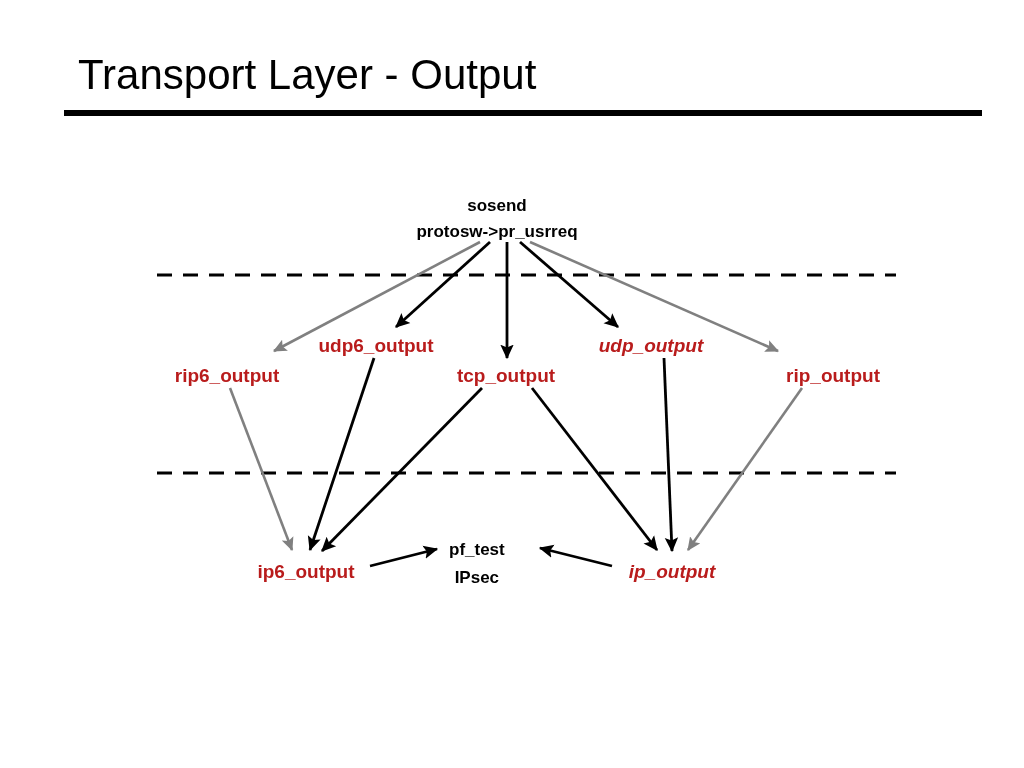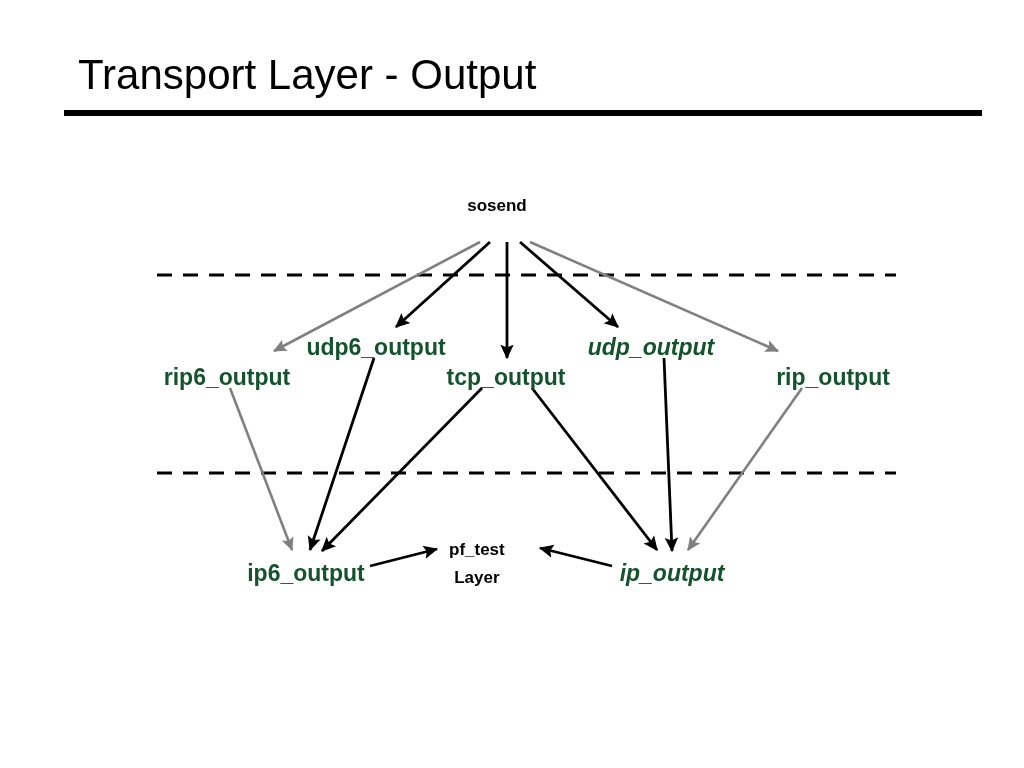--- a/index.html
+++ b/index.html
@@ -57,22 +57,22 @@
     display: block;
     width: 1024px;
     height: 768px;
   }
 
   
   .node-label {
     position: absolute;
     font-family: "Liberation Sans", sans-serif;
     font-weight: bold;
-    font-size: 23px;
-    color: #14532d;
+    font-size: 19px;
+    color: #b91c1c;
     white-space: nowrap;
     line-height: 1.0;
   }
   .node-label.centered {
     transform: translateX(-50%);
     text-align: center;
   }
   .node-multiline {
     position: absolute;
     font-family: "Liberation Sans", sans-serif;
@@ -132,20 +132,21 @@
       <line x1="520" y1="388" x2="645" y2="550" stroke="#000000" stroke-width="2.8" marker-end="url(#arrow-black)"></line>
       <line x1="652" y1="358" x2="660" y2="551" stroke="#000000" stroke-width="2.8" marker-end="url(#arrow-black)"></line>
       <line x1="790" y1="388" x2="676" y2="550" stroke="#808080" stroke-width="2.6" marker-end="url(#arrow-gray)"></line>
 
       <line x1="358" y1="566" x2="425" y2="549" stroke="#000000" stroke-width="2.8" marker-end="url(#arrow-black)"></line>
       <line x1="600" y1="566" x2="528" y2="548" stroke="#000000" stroke-width="2.8" marker-end="url(#arrow-black)"></line>
     </svg>
 
     <div class="node-multiline" style="left:485px; top:193px;">
       <span class="ln">sosend</span>
+      <span class="ln">protosw-&gt;pr_usrreq</span>
     </div>
 
     <div class="node-label centered" style="left:215px; top:366px;text-align:center;">
       <span>rip6_output</span>
     </div>
 
     <div class="node-label centered" style="left:364px; top:336px;">
       <span>udp6_output</span>
     </div>
 
@@ -160,21 +161,21 @@
     <div class="node-label centered" style="left:805px; top:366px;margin-left:16px;">
       <span>rip_output</span>
     </div>
 
     <div class="node-label centered" style="left:294px; top:562px;">
       <span>ip6_output</span>
     </div>
 
     <div class="block-label" style="left:437px; top:536px;text-align:center;">
       <span class="ln">pf_test</span>
-      <span class="ln">Layer</span>
+      <span class="ln">IPsec</span>
     </div>
 
     <div class="node-label centered" style="left:660px; top:562px;font-style:italic;">
       <span>ip_output</span>
     </div>
   </div>
 
 </div>
 
 </body></html>

